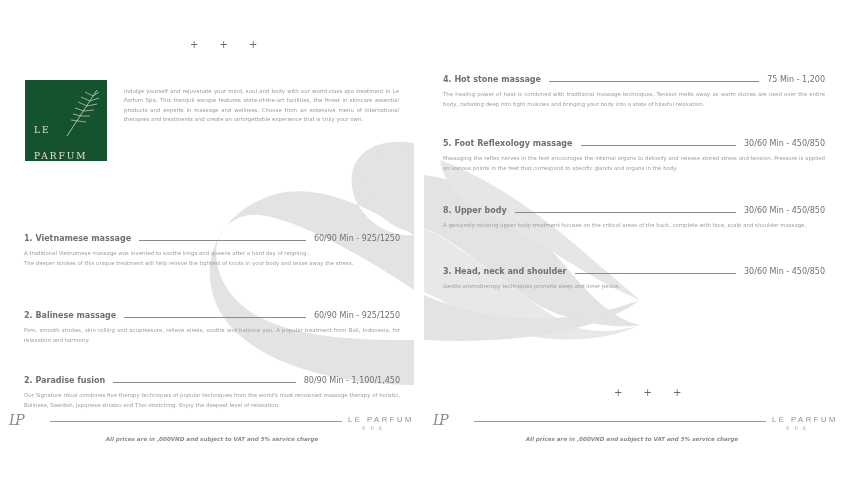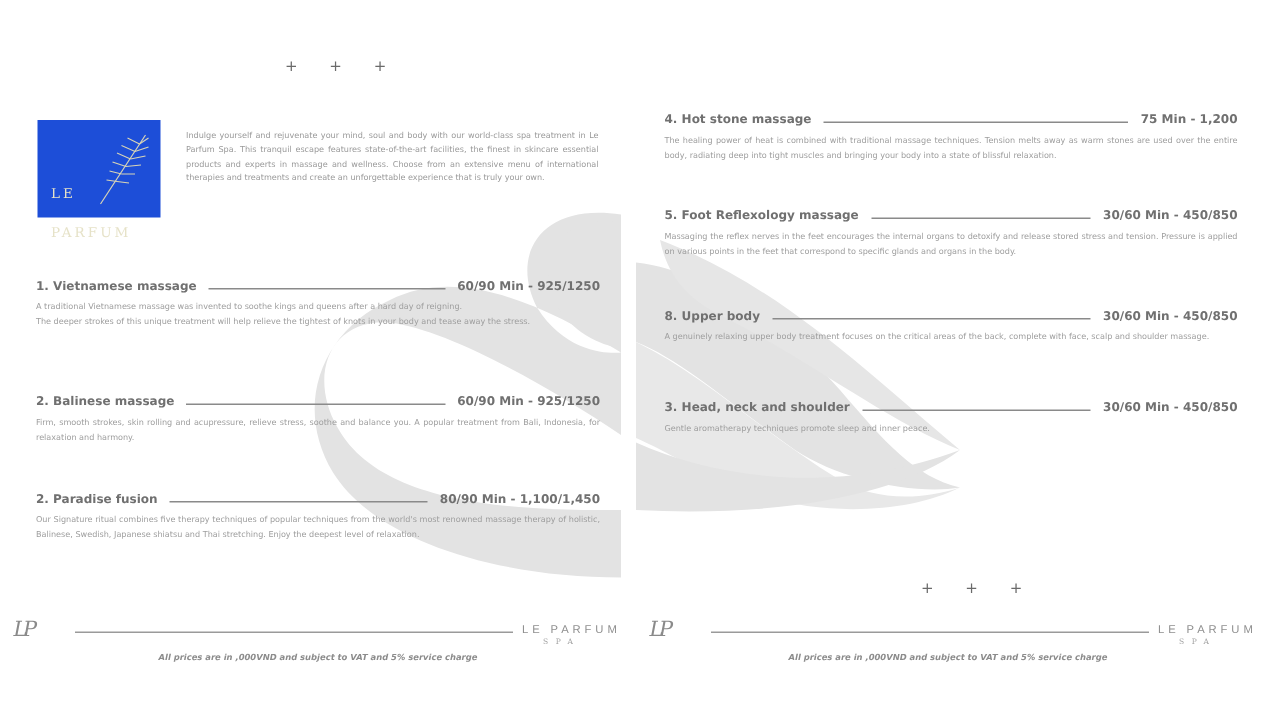--- a/index.html
+++ b/index.html
@@ -9,34 +9,34 @@
   .watermark { position: absolute; left: 0; top: 0; width: 848px; height: 477px; z-index: 0; pointer-events: none; }
 
   .page { position: absolute; top: 0; height: 477px; width: 424px; z-index: 1; }
   .page.left { left: 0; }
   .page.right { left: 424px; }
 
   .stars { position: absolute; font-size: 10px; letter-spacing: 9px; color: #6a6a6a; }
   .stars.left { left: 190px; top: 39px; }
   .stars.right { left: 190px; top: 387px; }
 
-  .logo-box { position: absolute; left: 25px; top: 80px; width: 82px; height: 65px; background: #1d4ed8; }
+  .logo-box { position: absolute; left: 25px; top: 80px; width: 82px; height: 81px; background: #14532d; }
   .logo-box .leaf { position: absolute; left: 38px; top: 6px; width: 40px; height: 52px; }
   .logo-box .le { position: absolute; left: 9px; top: 45px; font-family: "DejaVu Serif", serif; font-size: 9px; letter-spacing: 2px; color: #e6e2c8; }
   .logo-box .parfum { position: absolute; left: 9px; top: 59px; font-family: "DejaVu Serif", serif; font-size: 9px; letter-spacing: 2px; color: #e6e2c8; margin-top: 12px; }
 
   .intro { position: absolute; left: 124px; top: 87px; width: 275px; font-size: 5.4px; line-height: 9.4px; color: #9a9a9a; text-align: justify; }
 
   .item { position: absolute; width: 376px; }
-  .left .item { left: 24px; }
+  .left .item { left: 24px; margin-top: 48px; }
   .right .item { left: 19px; width: 382px; }
   .item-head { display: flex; align-items: flex-end; height: 12px; }
   .item-title { font-size: 8px; font-weight: bold; color: #707070; white-space: nowrap; }
   .item-rule { flex: 1; border-bottom: 1px solid #8a8a8a; margin: 0 8px 2px 8px; }
-  .item-price { font-size: 8px; font-weight: bold; color: #707070; white-space: nowrap; }
+  .item-price { font-size: 8px; font-weight: normal; color: #707070; white-space: nowrap; }
   .item-desc { margin-top: 6px; font-size: 5.4px; line-height: 9.8px; color: #9e9e9e; text-align: justify; }
 
   .footer { position: absolute; left: 0; top: 404px; width: 424px; height: 50px; }
   .footer .mono { position: absolute; left: 9px; top: 8px; font-family: "DejaVu Serif", serif; font-style: italic; font-size: 14px; color: #8a8a8a; letter-spacing: -3px; }
   .footer .rule { position: absolute; left: 50px; top: 17px; width: 292px; border-bottom: 1px solid #9a9a9a; }
   .footer .brand { position: absolute; left: 348px; top: 11px; font-family: Liberation Sans, sans-serif; font-size: 7.5px; letter-spacing: 2.6px; color: #8f8f8f; }
   .footer .spa { position: absolute; left: 362px; top: 21px; font-family: "DejaVu Serif", serif; font-size: 5px; letter-spacing: 5px; color: #a3a3a3; }
   .footer .note { position: absolute; left: 0; width: 424px; top: 32px; text-align: center; font-size: 5.6px; font-style: italic; font-weight: bold; color: #8c8c8c; }
   .right .footer .note { left: -4px; }
 </style>

